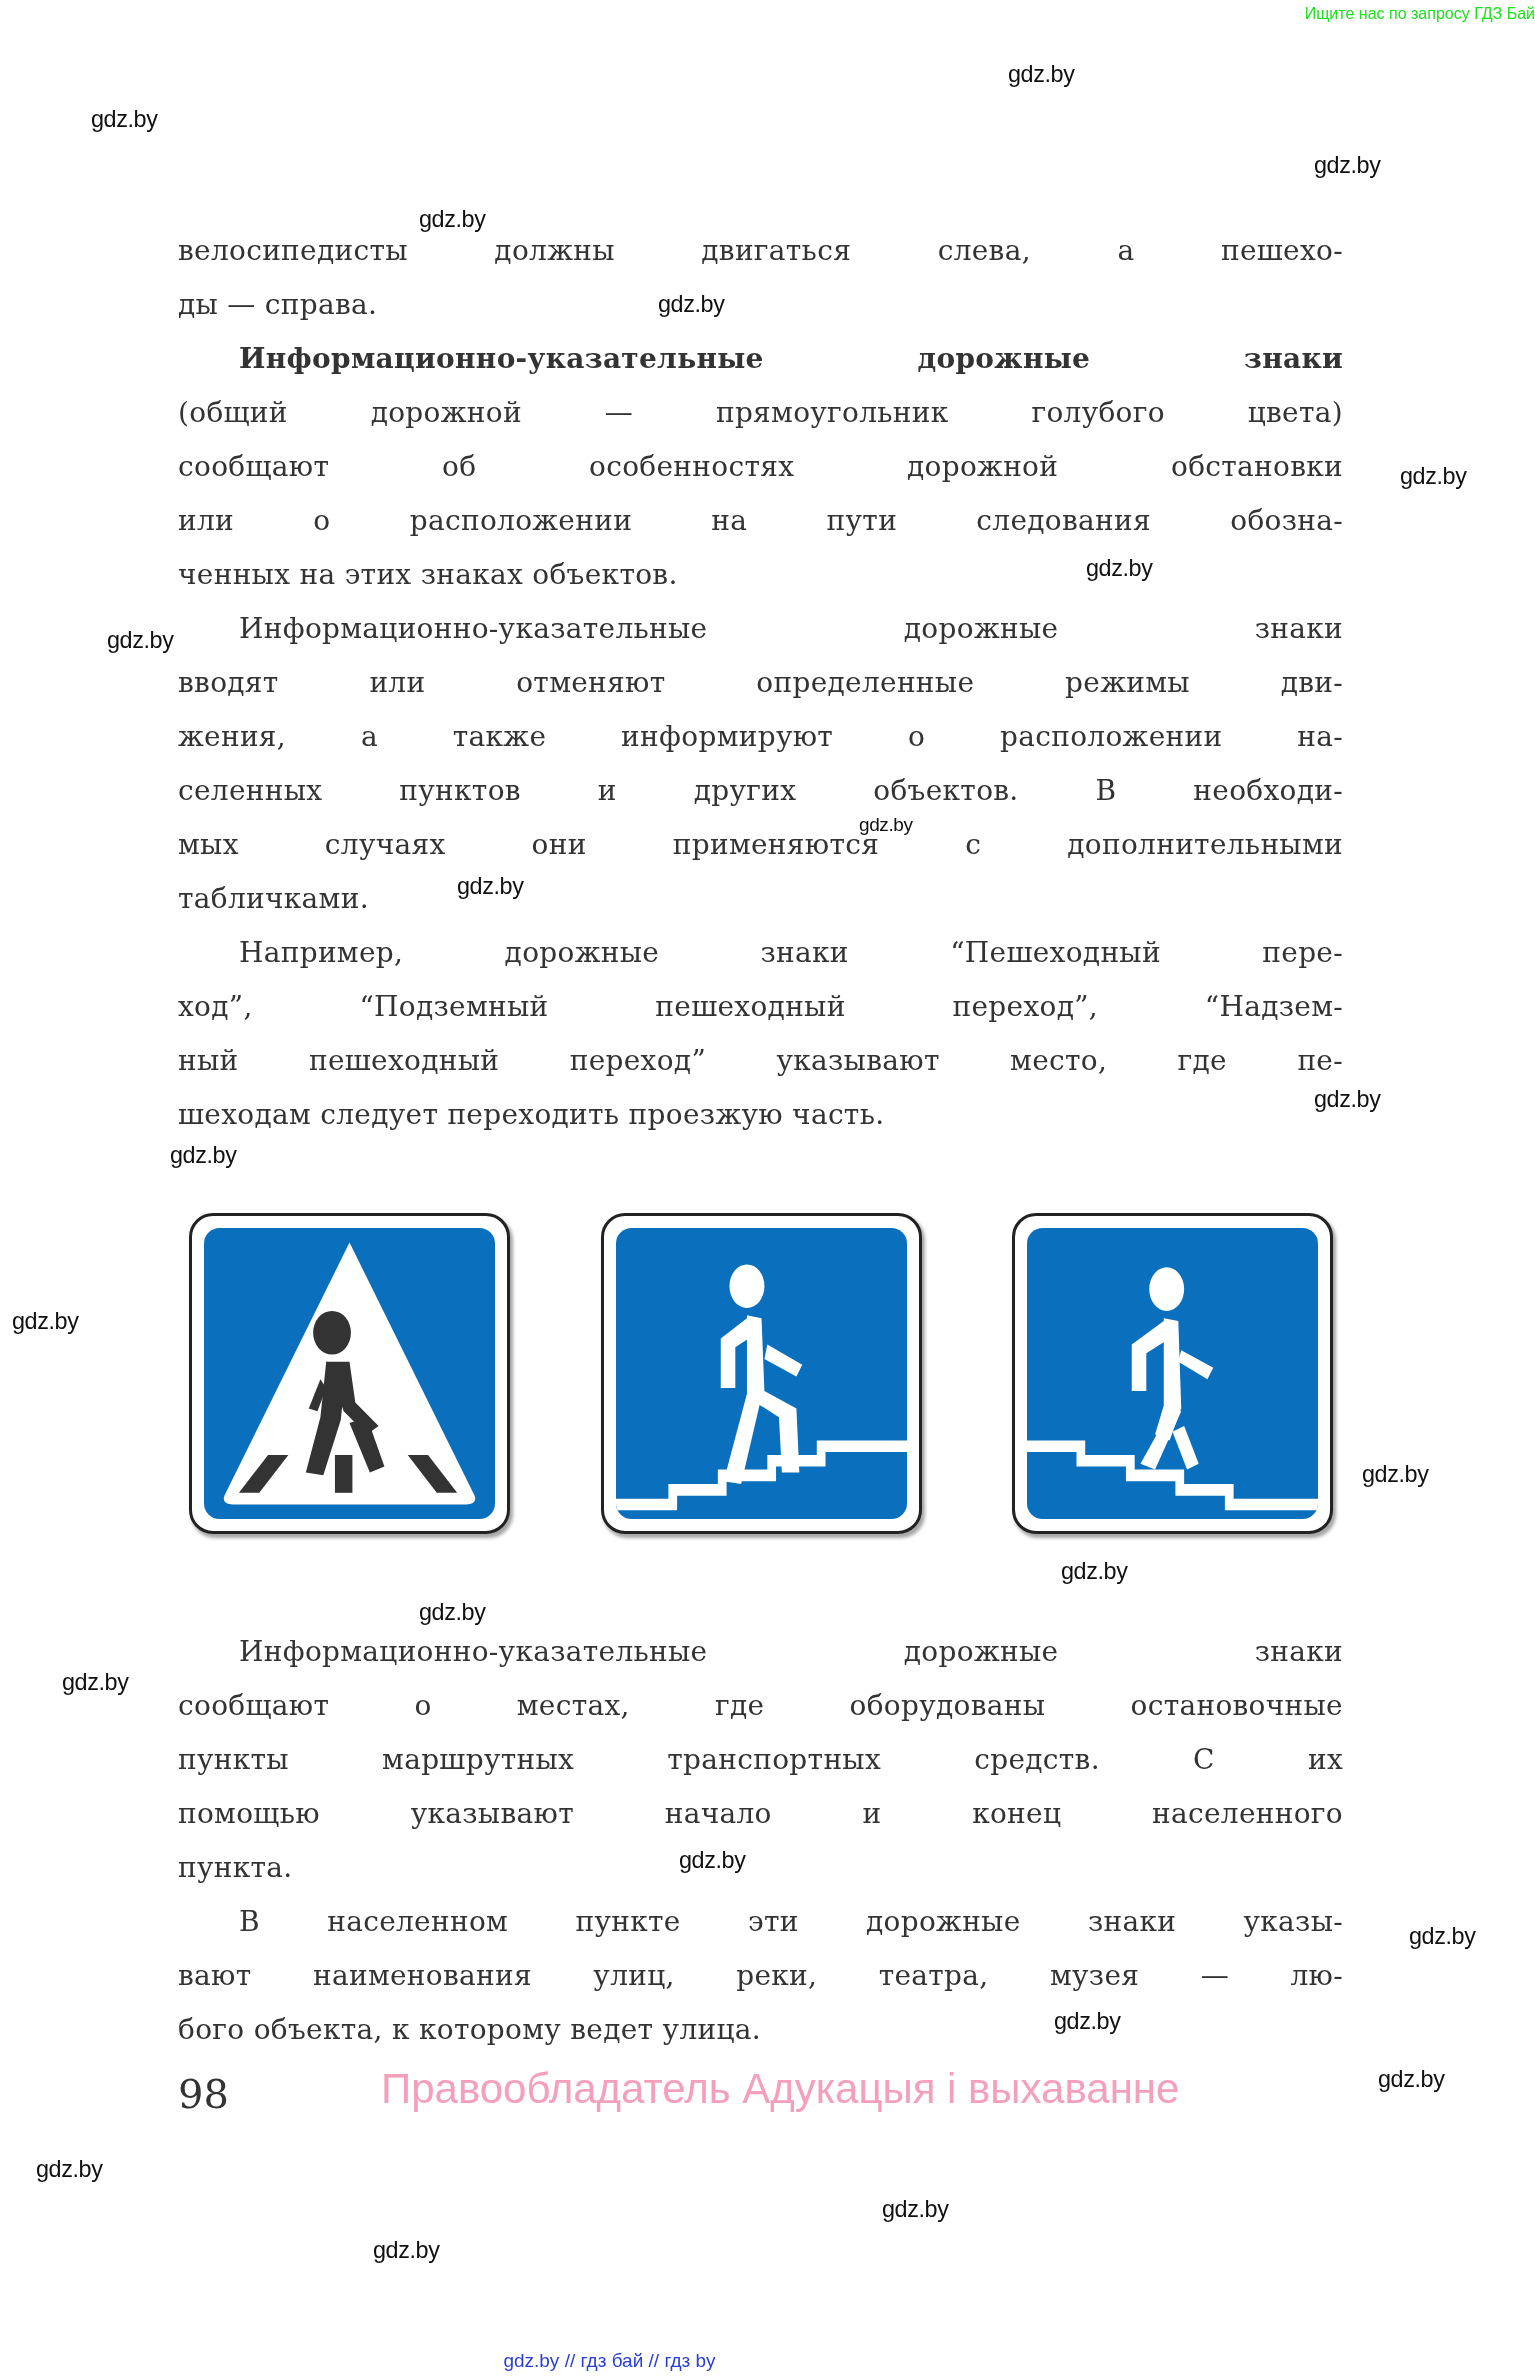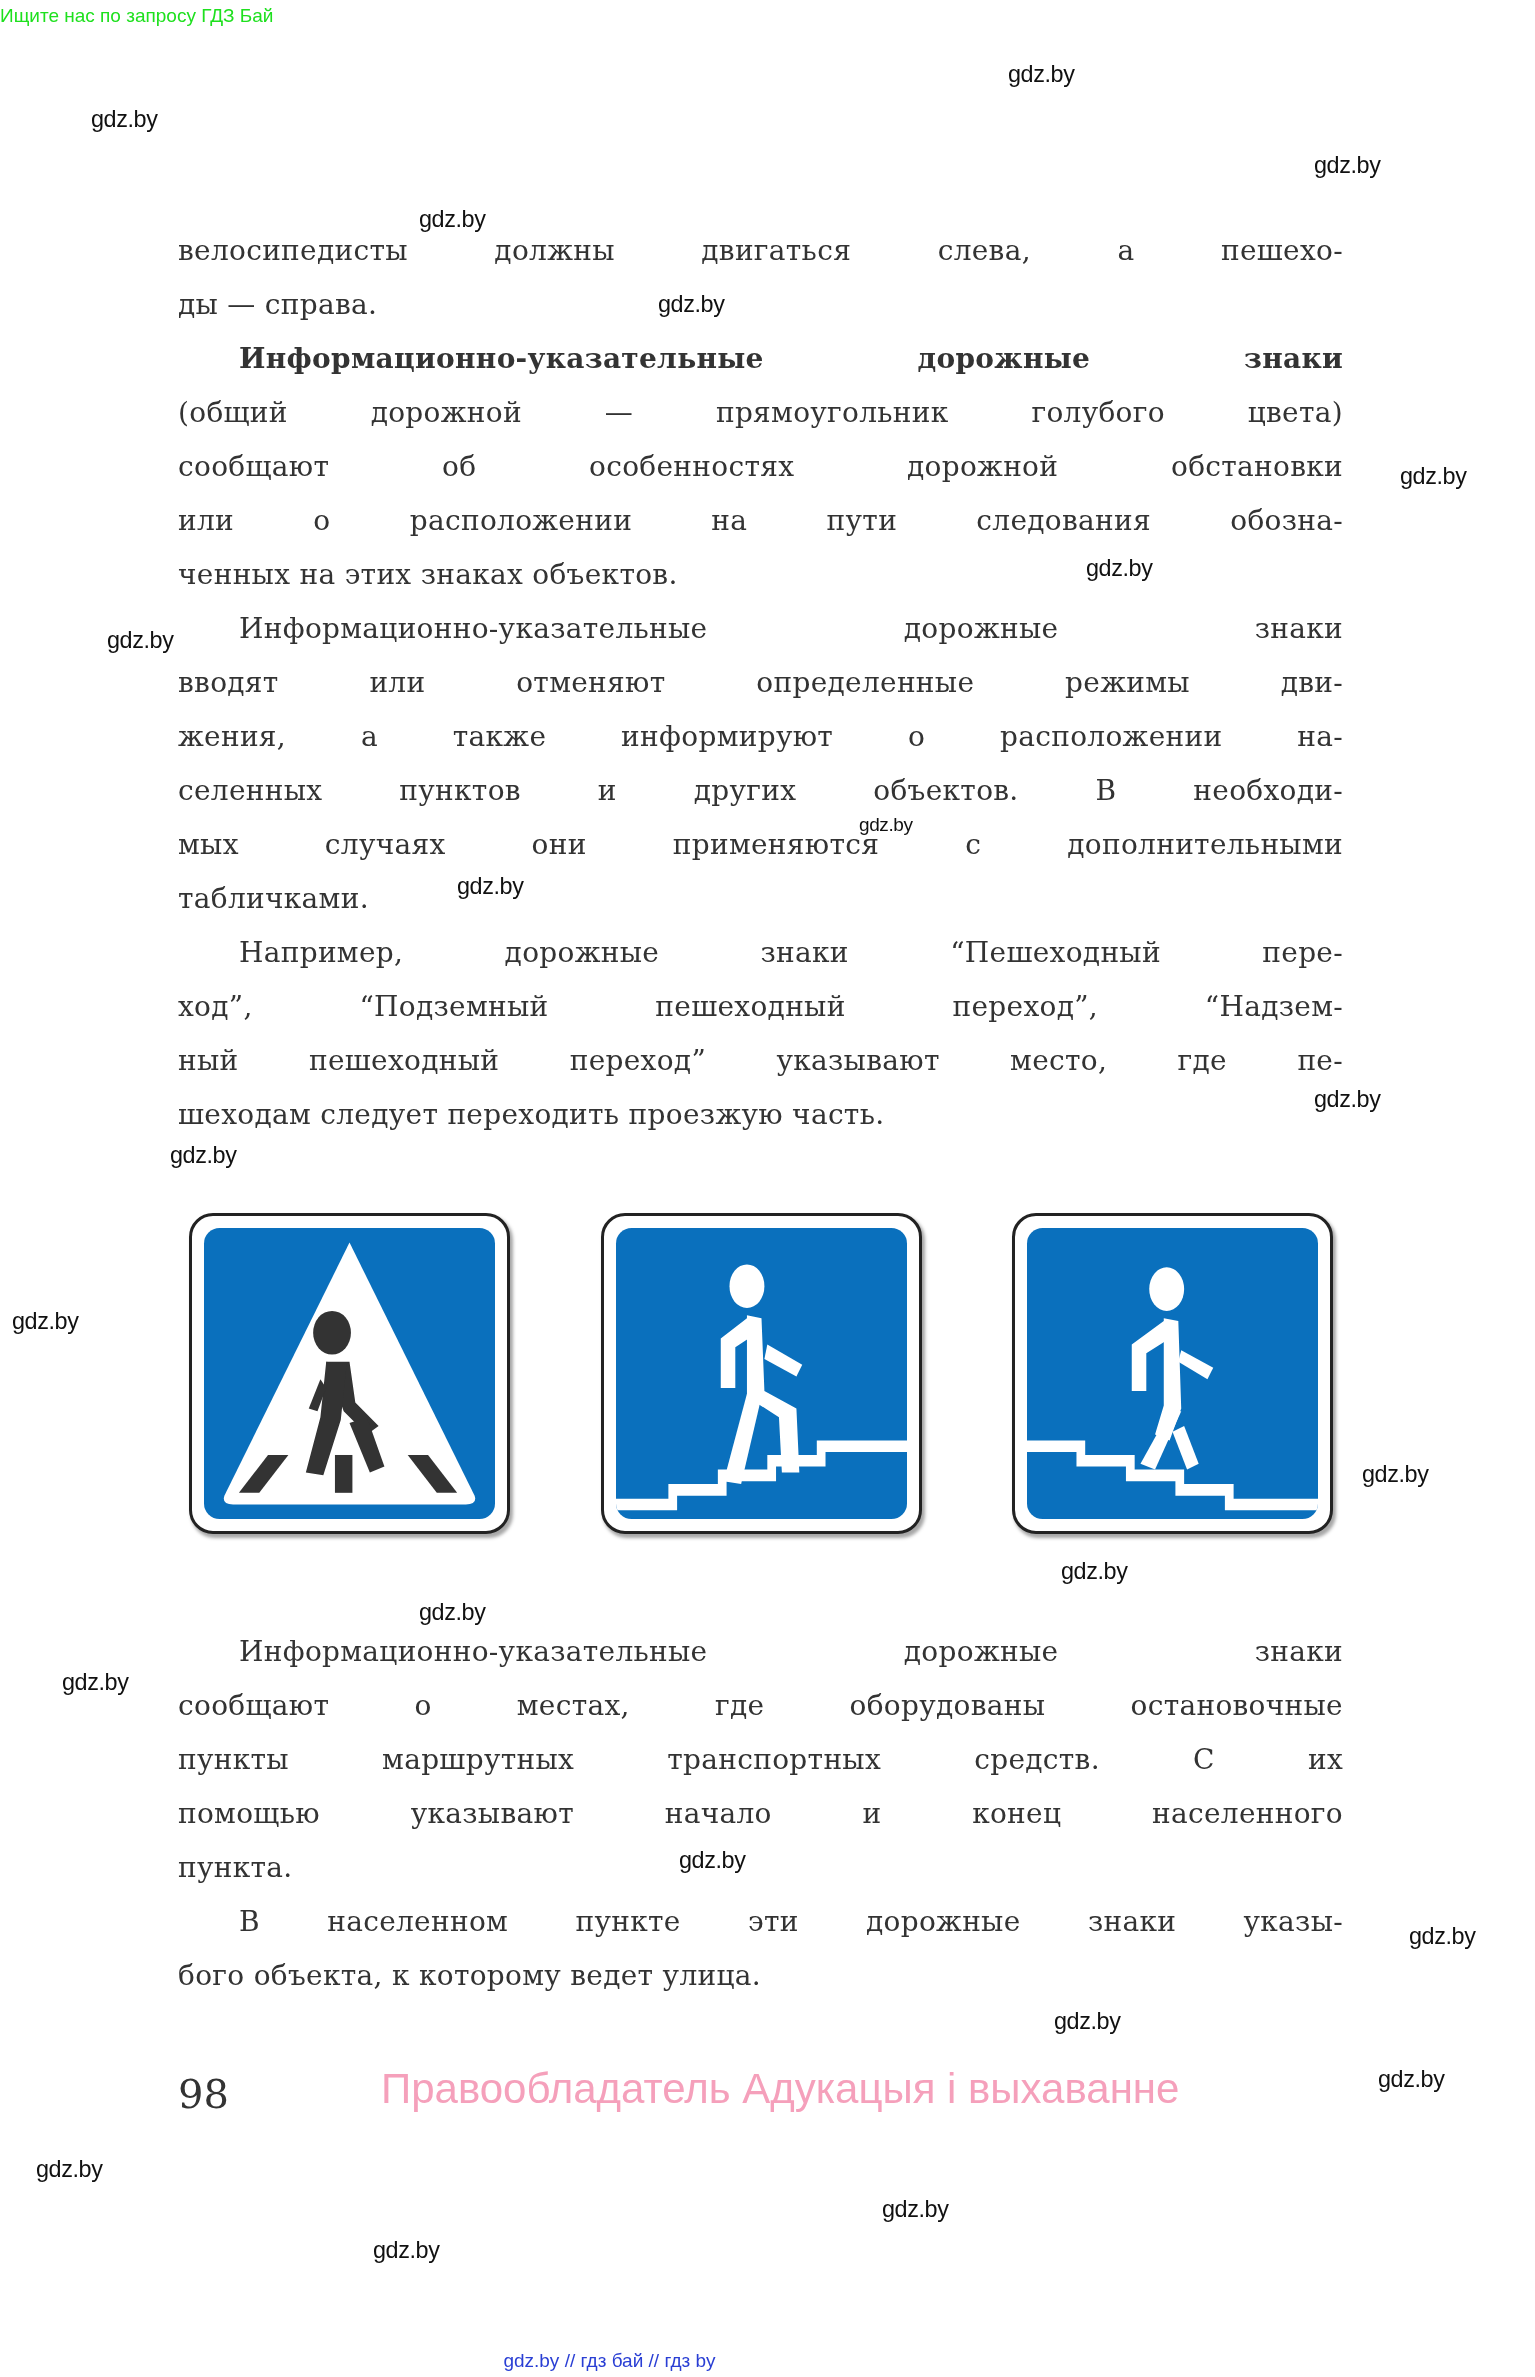--- a/index.html
+++ b/index.html
@@ -3,22 +3,22 @@
 <meta charset="utf-8">
 <style>
   html, body { margin: 0; padding: 0; }
   body {
     width: 1535px; height: 2377px; position: relative;
     background: #ffffff; overflow: hidden;
     font-family: "DejaVu Serif", "Liberation Serif", serif;
     color: #333333;
   }
   .top-banner {
-    position: absolute; left: 0; top: 5.2px; width: 1535px; text-align: left;
-    font-family: "Liberation Sans", sans-serif; font-size: 19px; color: #1ee01e;
+    position: absolute; left: 0; top: 5.2px; width: 1535px; text-align: right;
+    font-family: "Liberation Sans", sans-serif; font-size: 16px; color: #1ee01e;
   }
   .wm {
     position: absolute; font-family: "Liberation Sans", sans-serif;
     font-size: 23.4px; color: #111; letter-spacing: -0.4px;
   }
   .wm.small { font-size: 19px; }
   .content {
     position: absolute; left: 178px; top: 224px; width: 1165px;
   }
   .para {
@@ -159,20 +159,21 @@
 <div class="content" style="top:1625px">
   <p class="para">
     <span class="line indent">Информационно-указательные дорожные знаки</span>
     <span class="line">сообщают о местах, где оборудованы остановочные</span>
     <span class="line">пункты маршрутных транспортных средств. С их</span>
     <span class="line">помощью указывают начало и конец населенного</span>
     <span class="line last">пункта.</span>
   </p>
   <p class="para">
     <span class="line indent">В населенном пункте эти дорожные знаки указы-</span>
+    <span class="line">вают наименования улиц, реки, театра, музея — лю-</span>
     <span class="line last">бого объекта, к которому ведет улица.</span>
   </p>
 </div>
 
 <div class="page-number">98</div>
 <div class="copyright">Правообладатель Адукацыя і выхаванне</div>
 <div class="footer-links">gdz.by  //  гдз бай  //  гдз by</div>
 
 
 </body></html>

